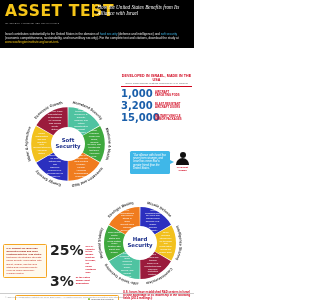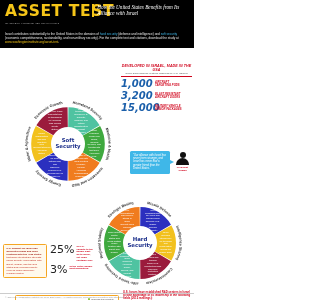--- a/index.html
+++ b/index.html
@@ -58,23 +58,22 @@
     line-height: 4.2px;
   }
   .intro .lnk { color: #3FB7E8; }
   .intro .lnk2 { color: #F5C518; }
 
   
   .body { position: relative; width: 194px; height: 253px; background:#fff; }
 
   
   .stats {
-    position: absolute; left: 121px; top: 16px;
+    position: absolute; left: 121px; top: 26px;
     width: 71px;
-    font-style: italic;
   }
   .stats-head {
     color: #D0021B; font-weight: bold; font-size: 3.6px;
     letter-spacing: .1px; text-align:center;
   }
   .stats-sub {
     color: #666; font-size: 2.5px; text-align:center; margin-top:.5px;
     line-height:3px;
   }
   .stat-row { display:flex; align-items:center; margin-top: 2.2px; }
@@ -136,21 +135,21 @@
     border:.8px solid #F5A623; border-radius:1.5px;
     background:#FFF9EC; padding:2.5px;
     color:#C1271A; font-size:2.5px; line-height:3.1px;
   }
   .callout b { color:#A0180F; }
 
   
   .pstats { position:absolute; left:50px; top:198px; width:44px; }
   .pstat { display:flex; align-items:flex-start; margin-bottom:2.5px; }
   .pnum {
-    color:#222; font-weight:normal; font-size:11px; line-height:8.5px;
+    color:#222; font-weight:bold; font-size:14px; line-height:8.5px;
     font-family:"DejaVu Sans", sans-serif;
   }
   .ptxt { color:#D0021B; font-size:2.5px; line-height:2.9px; margin-left:2px; font-weight:bold;}
 
   
   .redlist { position:absolute; left:123px; top:243px; width:69px; }
   .redlist .rl-head {
     color:#D0021B; font-weight:bold; font-size:2.8px; line-height:3.4px;
     margin-bottom:1.5px;
   }

